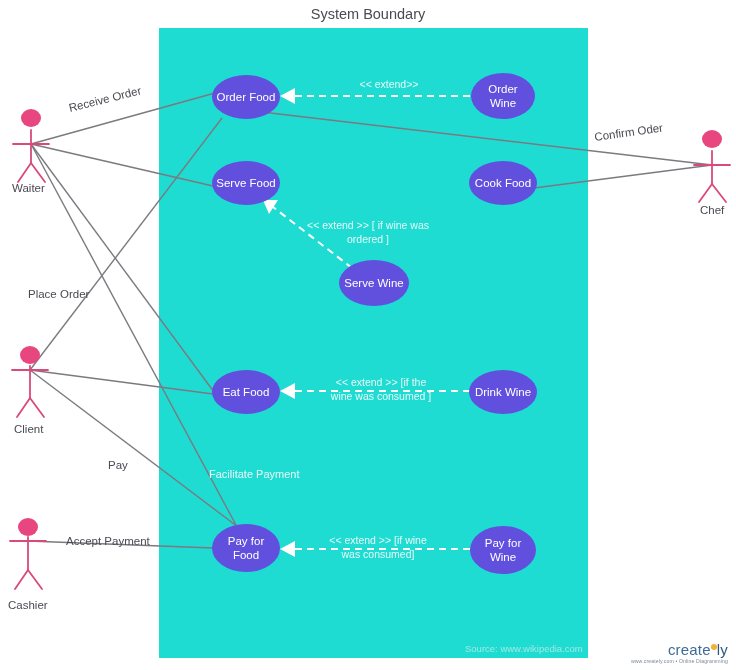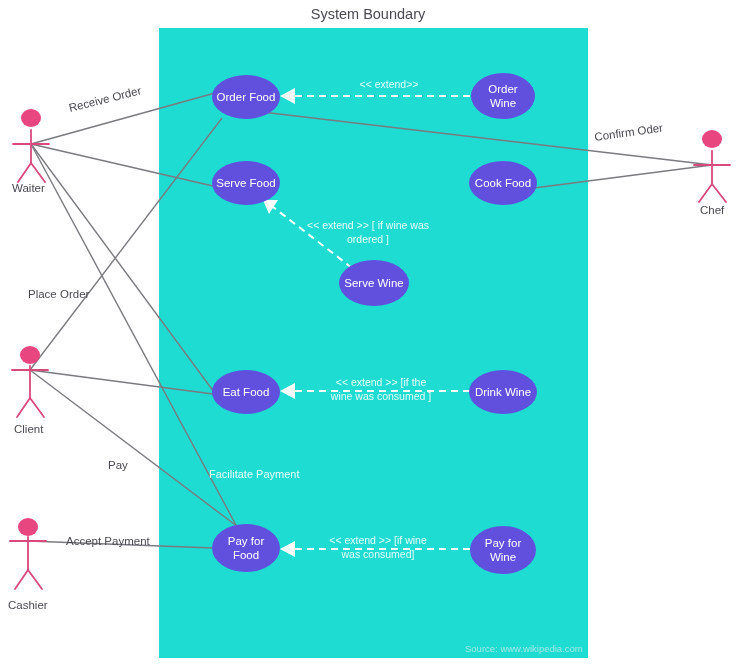--- a/index.html
+++ b/index.html
@@ -272,14 +272,18 @@
 
       <text class="assoc-label" x="595" y="141" transform="rotate(-8 595 141)">Confirm Oder</text>
     </g>
 
     <text class="boundary-note" x="209" y="478">Facilitate Payment</text>
 
     <text class="source-note" x="465" y="652">Source: www.wikipedia.com</text>
 
   </svg>
 
+  <div class="logo-wrap">
+    <div class="logo-main"><span>create</span><span class="logo-dot"></span><span class="logo-ly">ly</span></div>
+    <div class="logo-sub">www.creately.com  •  Online Diagramming</div>
+  </div>
 
 </div>
 
 </body></html>

